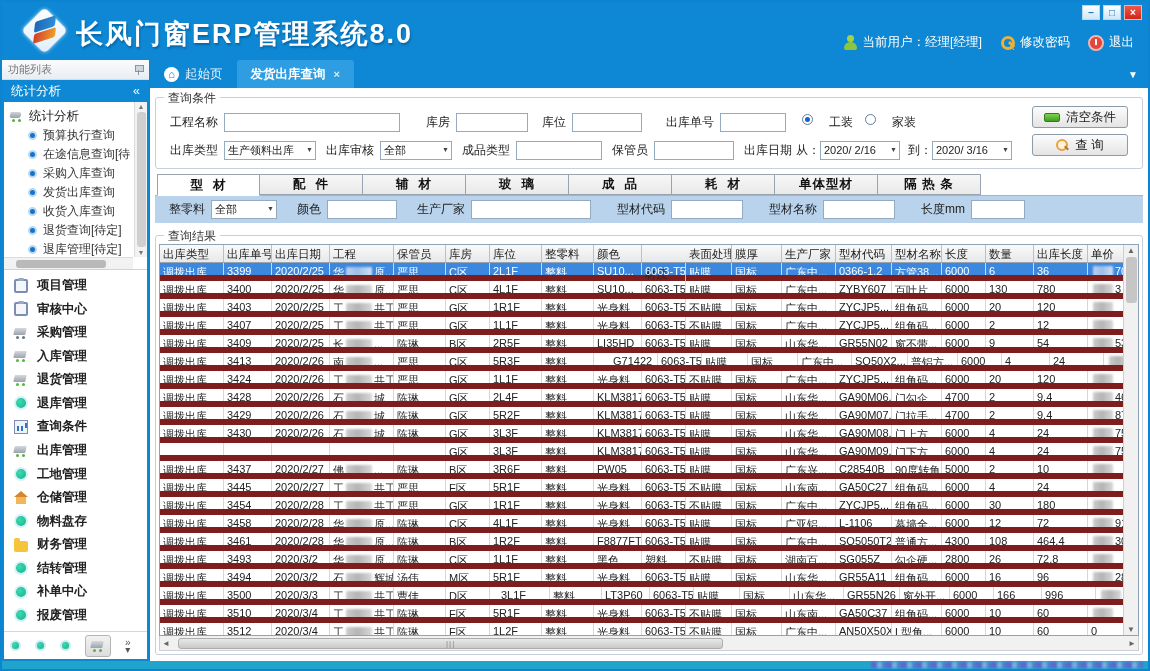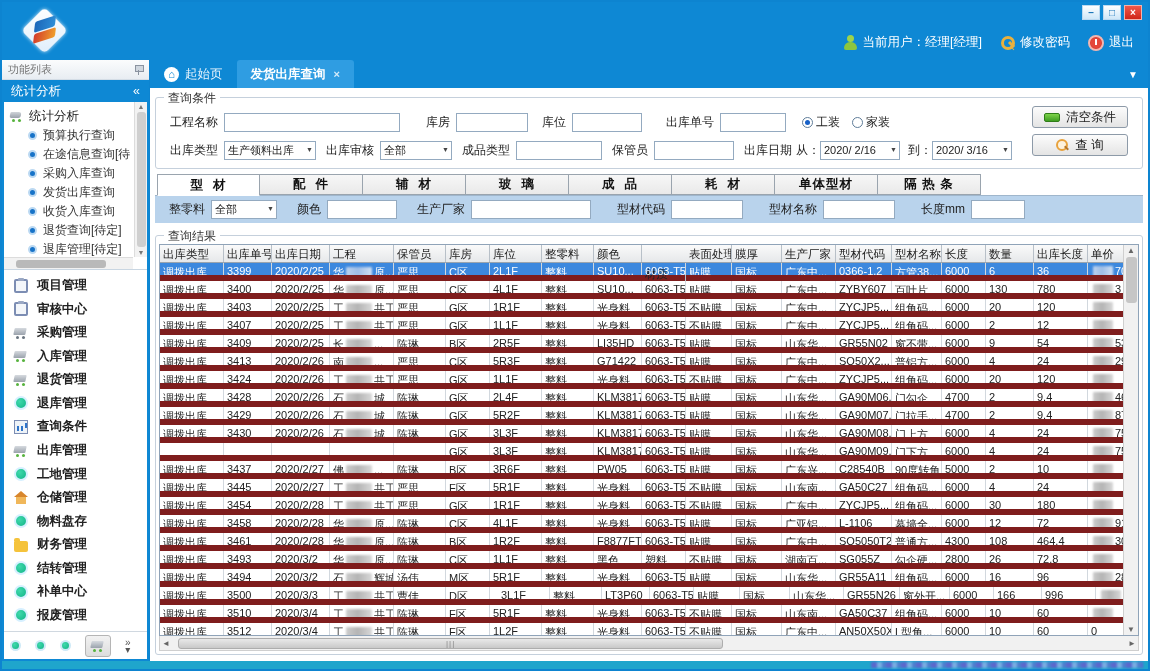--- a/index.html
+++ b/index.html
@@ -85,21 +85,21 @@
 
   .groupbox { border:1px solid #c5d0dc; border-radius:3px; position:relative; }
   .groupbox > .gb-label { position:absolute; top:-8px; left:8px; background:#fff; padding:0 4px; font-size:12px; color:#333; }
 
   .query-box { flex:none; height:72px; margin-top:6px; padding:12px 8px 4px 4px; }
   .qrow { display:flex; align-items:center; height:24px; }
   .ql { color:#222; flex:none; }
   .tbox { height:19px; border:1px solid #94aac0; background:#fff; flex:none; }
   .combo { height:19px; border:1px solid #94aac0; background:#fff; flex:none; position:relative; font-size:11px; display:flex; align-items:center; padding:0 12px 0 3px; white-space:nowrap; overflow:hidden; }
   .combo::after { content:"▼"; position:absolute; right:2px; top:4px; font-size:7px; color:#444; }
-  .radio { display:flex; align-items:center; gap:3px; }
+  .radio { display:flex; align-items:flex-start; gap:16px; }
   .rdot { width:11px; height:11px; border-radius:50%; border:1px solid #5f7d99; background:#fff; position:relative; }
   .rdot.on::before { content:""; position:absolute; left:2px; top:2px; width:5px; height:5px; border-radius:50%; background:#1660c8; }
   .btn { background:linear-gradient(#fcfcfc,#e4e4e4); border:1px solid #8d9aa8; border-radius:3px; height:22px; display:flex; align-items:center; justify-content:center; gap:6px; font-size:12.5px; color:#222; padding:0 8px; }
   .btn-col { position:absolute; right:14px; top:8px; width:96px; display:flex; flex-direction:column; gap:6px; }
   .clear-icon { width:16px; height:9px; background:linear-gradient(#7ed34a,#3f9e22); border:1px solid #2f7d18; border-radius:2px; }
   .mag-icon { width:13px; height:13px; position:relative; }
   .mag-icon::before { content:""; position:absolute; left:0; top:0; width:8px; height:8px; border:2px solid #e8a23c; border-radius:50%; background:#fdf2dd; }
   .mag-icon::after { content:""; position:absolute; left:8px; top:8px; width:5px; height:2px; background:#b5762a; transform:rotate(45deg); }
 
   .mat-tabs { flex:none; height:22px; display:flex; margin-top:5px; padding-left:2px; border-bottom:1px solid #9fb6cc; }
@@ -132,20 +132,21 @@
 <body>
 
 <div class="window">
 
   <div class="titlebar">
     <div class="logo">
       <span class="diamond"></span>
       <span class="stripe1"></span>
       <span class="stripe2"></span>
     </div>
+    <div class="app-title">长风门窗ERP管理系统8.0</div>
     <div class="win-controls">
       <div class="win-btn">–</div>
       <div class="win-btn">□</div>
       <div class="win-btn close">×</div>
     </div>
     <div class="userbar">
       <span class="ub-item">
         <span class="person-icon"></span>
         <span>当前用户：经理[经理]</span>
       </span>
@@ -513,21 +514,21 @@
                   </div>
                   <div class="gr">
                     <div class="gc" style="width: 64px;">调拨出库</div>
                     <div class="gc" style="width: 48px;">3413</div>
                     <div class="gc" style="width: 58px;">2020/2/26</div>
                     <div class="gc" style="width: 64px;">南<span class="censor" style="width: 26px;"></span>...</div>
                     <div class="gc" style="width: 52px;">严思</div>
                     <div class="gc" style="width: 44px;">C区</div>
                     <div class="gc" style="width: 52px;">5R3F</div>
                     <div class="gc" style="width: 52px;">整料</div>
-                    <div class="gc" style="width: 48px;">G71422</div>
+                    <div class="gc" style="width: 48px; margin-left: 16px;">G71422</div>
                     <div class="gc" style="width: 44px;">6063-T5</div>
                     <div class="gc" style="width: 46px;">贴膜</div>
                     <div class="gc" style="width: 50px;">国标</div>
                     <div class="gc" style="width: 54px;">广东中...</div>
                     <div class="gc" style="width: 56px;">SQ50X2...</div>
                     <div class="gc" style="width: 50px;">普铝方...</div>
                     <div class="gc" style="width: 44px;">6000</div>
                     <div class="gc" style="width: 48px;">4</div>
                     <div class="gc" style="width: 54px;">24</div>
                     <div class="gc" style="width: 36px;"><span class="censor" style="width: 20px;"></span>2972</div>

